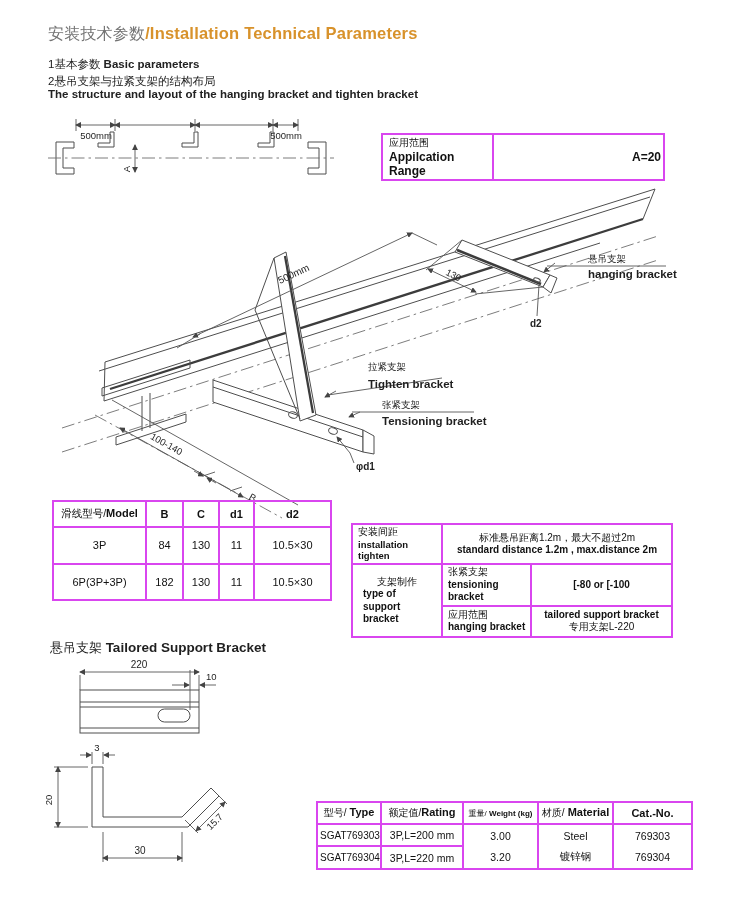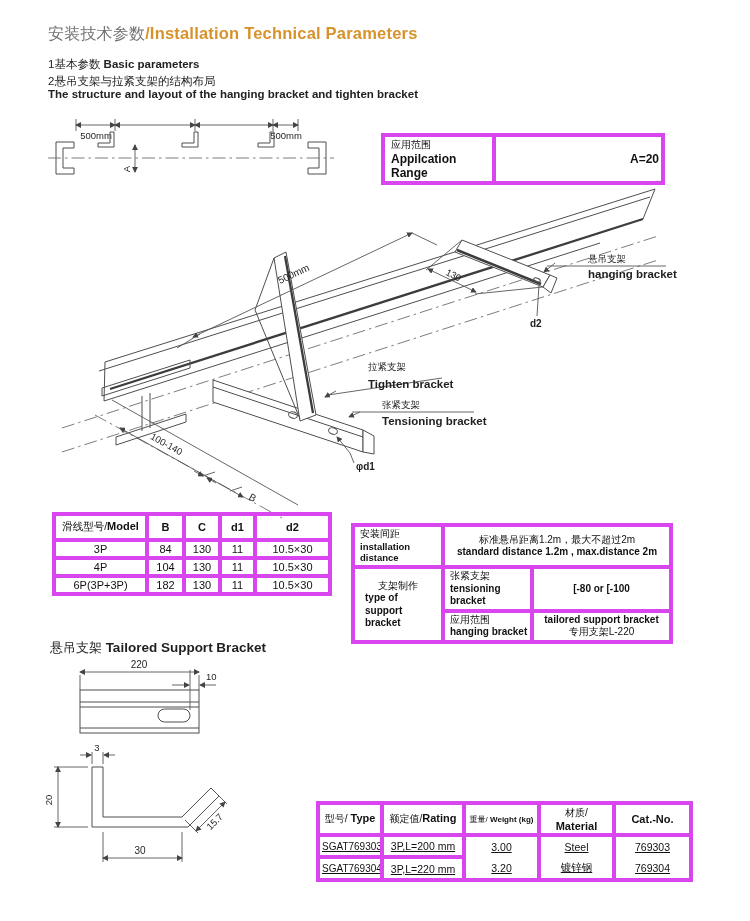--- a/index.html
+++ b/index.html
@@ -8,39 +8,39 @@
   .abs{position:absolute;}
   
   .title{left:48px;top:24px;font-size:16px;letter-spacing:.2px;white-space:nowrap;}
   .title .zh{color:#737373;}
   .title .sl{color:#d8922b;font-weight:bold;}
   .title .en{color:#d8922b;font-weight:bold;font-size:16.5px;}
   .sub{left:48px;font-size:11.5px;white-space:nowrap;color:#222;}
   .sub b{font-weight:bold;}
   
   table{border-collapse:collapse;table-layout:fixed;}
-  td,th{border:4px solid #d946ef;text-align:center;vertical-align:middle;
+  td,th{border:2px solid #d946ef;text-align:center;vertical-align:middle;
         padding:1px 2px;font-size:11px;color:#111;overflow:hidden;}
   .zhs{font-size:10px;font-weight:normal;}
   .ens{font-weight:bold;}
   
   .range td{font-size:10.5px;text-align:right;}
   .range .lab{text-align:left;padding-left:6px;}
   .range .lab .ens{font-size:12px;}
   .range .val{font-size:12px;font-weight:600;}
   
   .model th{font-weight:bold;font-size:11px;}
   .model .zhs{font-size:10.5px;}
   
   .spec td{font-size:10px;line-height:1.25;}
   .spec .ens{font-size:10px;}
   .spec .pre{white-space:pre-line;text-align:left;padding-left:8px;}
   .spec .lft{text-align:left;padding-left:5px;}
   
-  .prod td{font-size:10.5px;text-decoration:underline;}
+  .prod td{font-size:10.5px;}
   .prod .sm{font-size:8px;}
   .prod .nbb{border-bottom:none;}
   .prod .nbt{border-top:none;}
   
   .sec{left:50px;top:639px;font-size:13px;white-space:nowrap;}
   .sec .en{font-weight:bold;font-size:13.5px;}
   
   svg{position:absolute;overflow:visible;}
   svg .ln{stroke:#4e4e4e;stroke-width:1;fill:none;}
   svg .thk{stroke:#3c3c3c;stroke-width:2.3;fill:none;}
@@ -200,21 +200,21 @@
       <text class="tb" x="308" y="203">Tighten bracket</text>
     </g>
     <g>
       <line class="dim" x1="292" y1="227" x2="414" y2="227"></line>
       <line class="dim" x1="300" y1="227" x2="289" y2="232" marker-end="url(#m2)"></line>
       <text class="t9" x="322" y="223">张紧支架</text>
       <text class="tb" x="322" y="240">Tensioning bracket</text>
     </g>
   </svg>
 
-  <table class="model abs" style="left:52px;top:512px;width:280px;height:76px">
+  <table class="model abs" style="left:52px;top:500px;width:280px;height:101px">
     <colgroup>
         <col style="width:93px">
         <col style="width:37px">
         <col style="width:36px">
         <col style="width:35px">
         <col>
       </colgroup>
     <tbody>
         <tr style="height:26px">
       <th><span class="zhs">滑线型号/</span><span>Model</span></th>
@@ -224,47 +224,40 @@
       <th>d2</th>
     </tr>
     <tr>
       <td>3P</td>
       <td>84</td>
       <td>130</td>
       <td>11</td>
       <td>10.5×30</td>
     </tr>
     <tr>
-      <td>4P</td>
-      <td>104</td>
-      <td>130</td>
-      <td>11</td>
-      <td>10.5×30</td>
-    </tr>
-    <tr>
       <td>6P(3P+3P)</td>
       <td>182</td>
       <td>130</td>
       <td>11</td>
       <td>10.5×30</td>
     </tr>
   </tbody>
     </table>
 
   <table class="spec abs" style="left:351px;top:523px;width:322px;height:94px">
     <colgroup>
         <col style="width:90px">
         <col style="width:89px">
         <col>
       </colgroup>
     <tbody>
         <tr style="height:35px">
       <td class="lft">
         <div class="zhs">安装间距</div>
-        <div class="ens" style="font-size:9.5px">installation distance</div>
+        <div class="ens" style="font-size:9.5px">installation tighten</div>
       </td>
       <td colspan="2">
         <div class="zhs">标准悬吊距离1.2m，最大不超过2m</div>
         <div class="ens">standard distance 1.2m , max.distance 2m</div>
       </td>
     </tr>
     <tr style="height:28px">
       <td rowspan="2">
         <div class="zhs">支架制作</div>
         <div class="ens pre" style="border:none">type of

